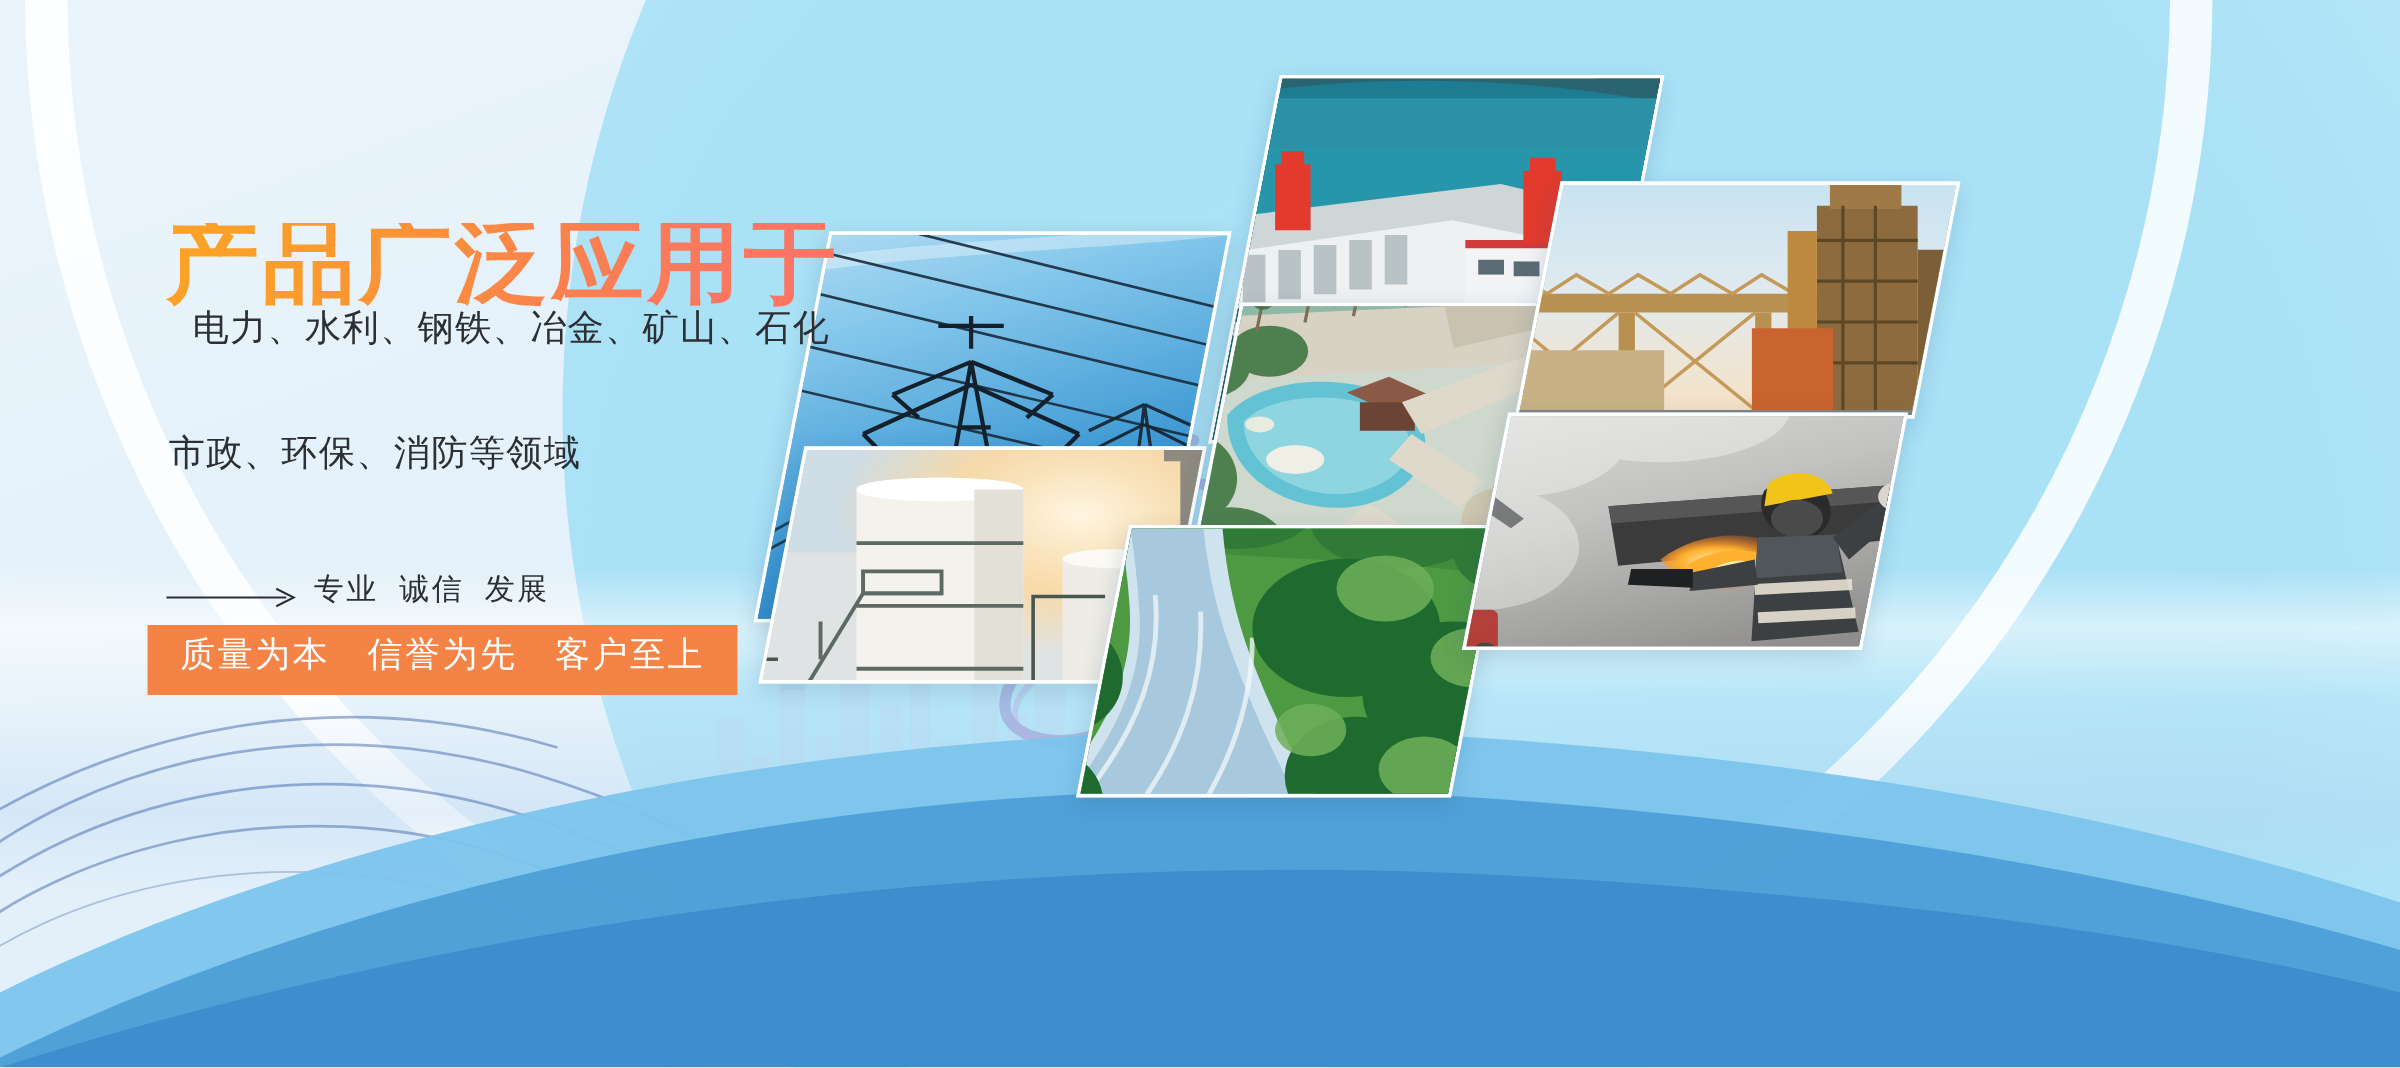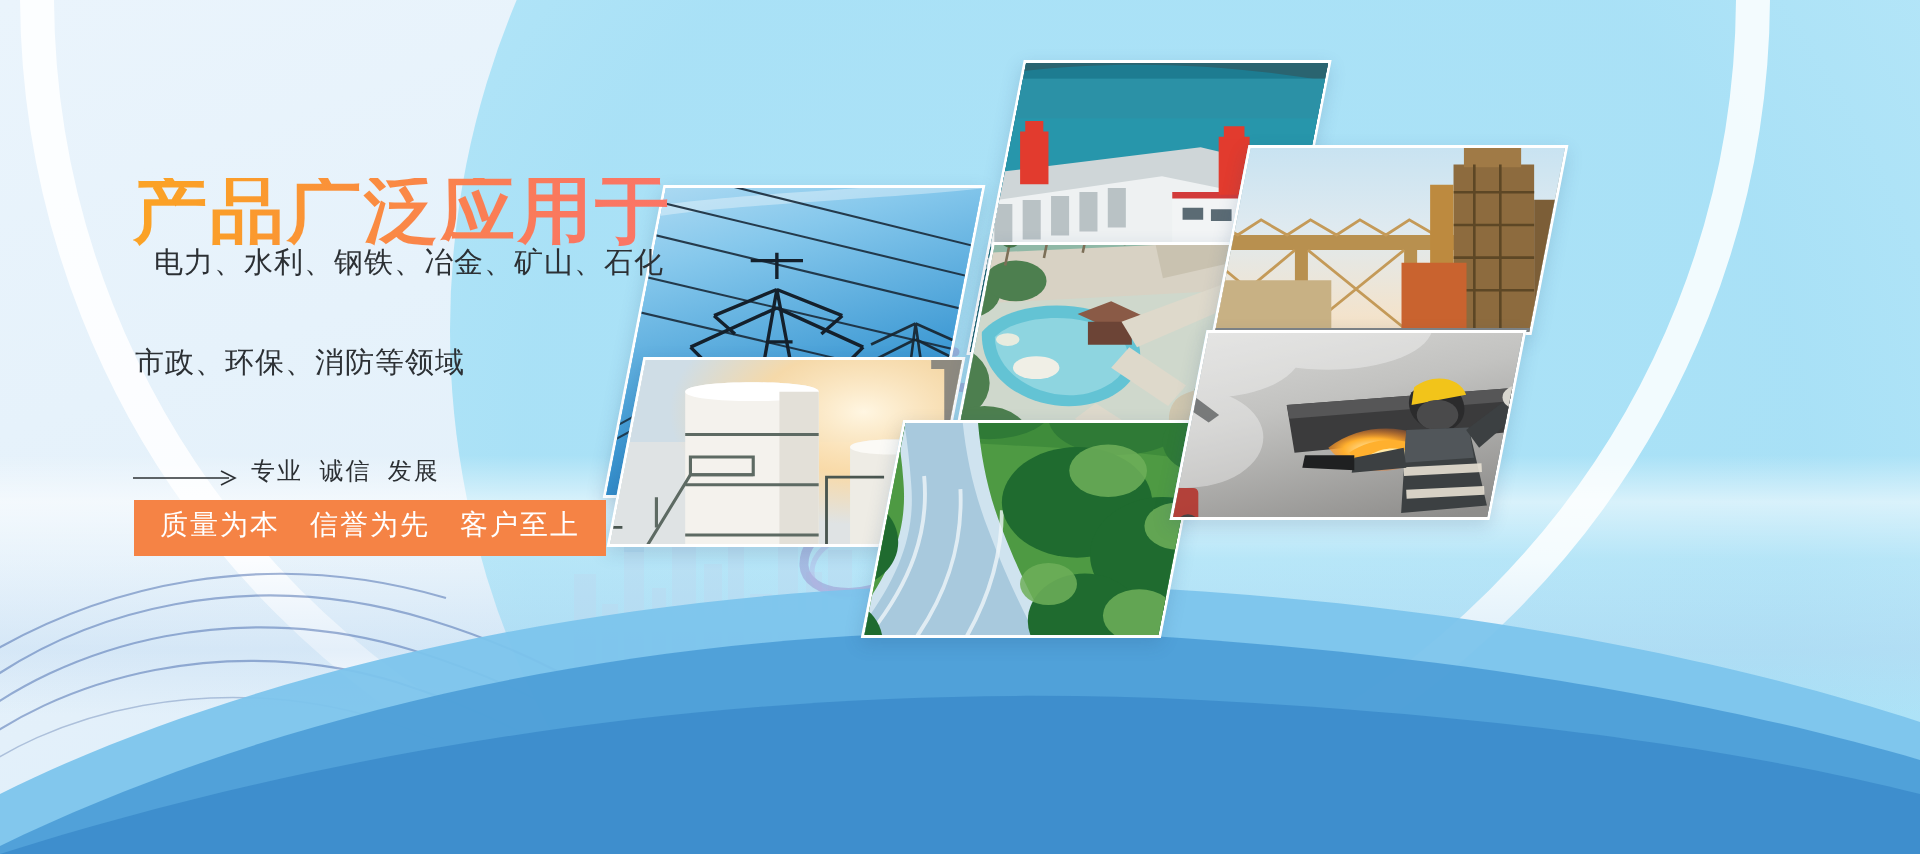--- a/index.html
+++ b/index.html
@@ -65,21 +65,21 @@
 
   .tagline-row{
     position:absolute;left:133px;top:455px;display:flex;align-items:flex-end;gap:10px;
   }
   .tag-arrow{display:block;}
   .tagline{
     font-size:24px;color:#2c3034;letter-spacing:2px;white-space:nowrap;
   }
 
   .badge{
-    position:absolute;left:134px;top:500px;
+    position:absolute;left:118px;top:500px;
     background:#f58345;color:#ffffff;
     padding:13px 26px 15px 26px;
     font-size:28px;letter-spacing:2px;white-space:nowrap;line-height:1;
   }
 
   
   .collage{position:absolute;left:600px;top:0;width:1320px;height:854px;}
   .photo{
     position:absolute;overflow:hidden;
     transform:skewX(-11deg);

